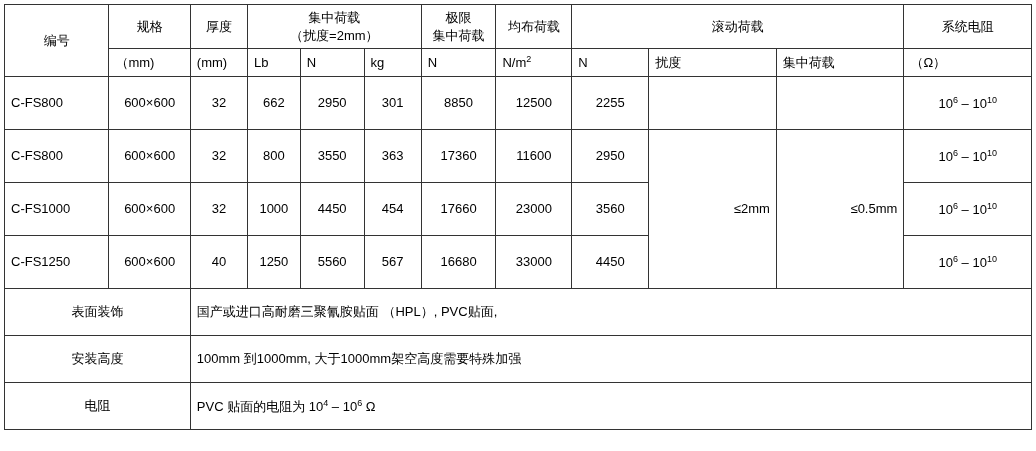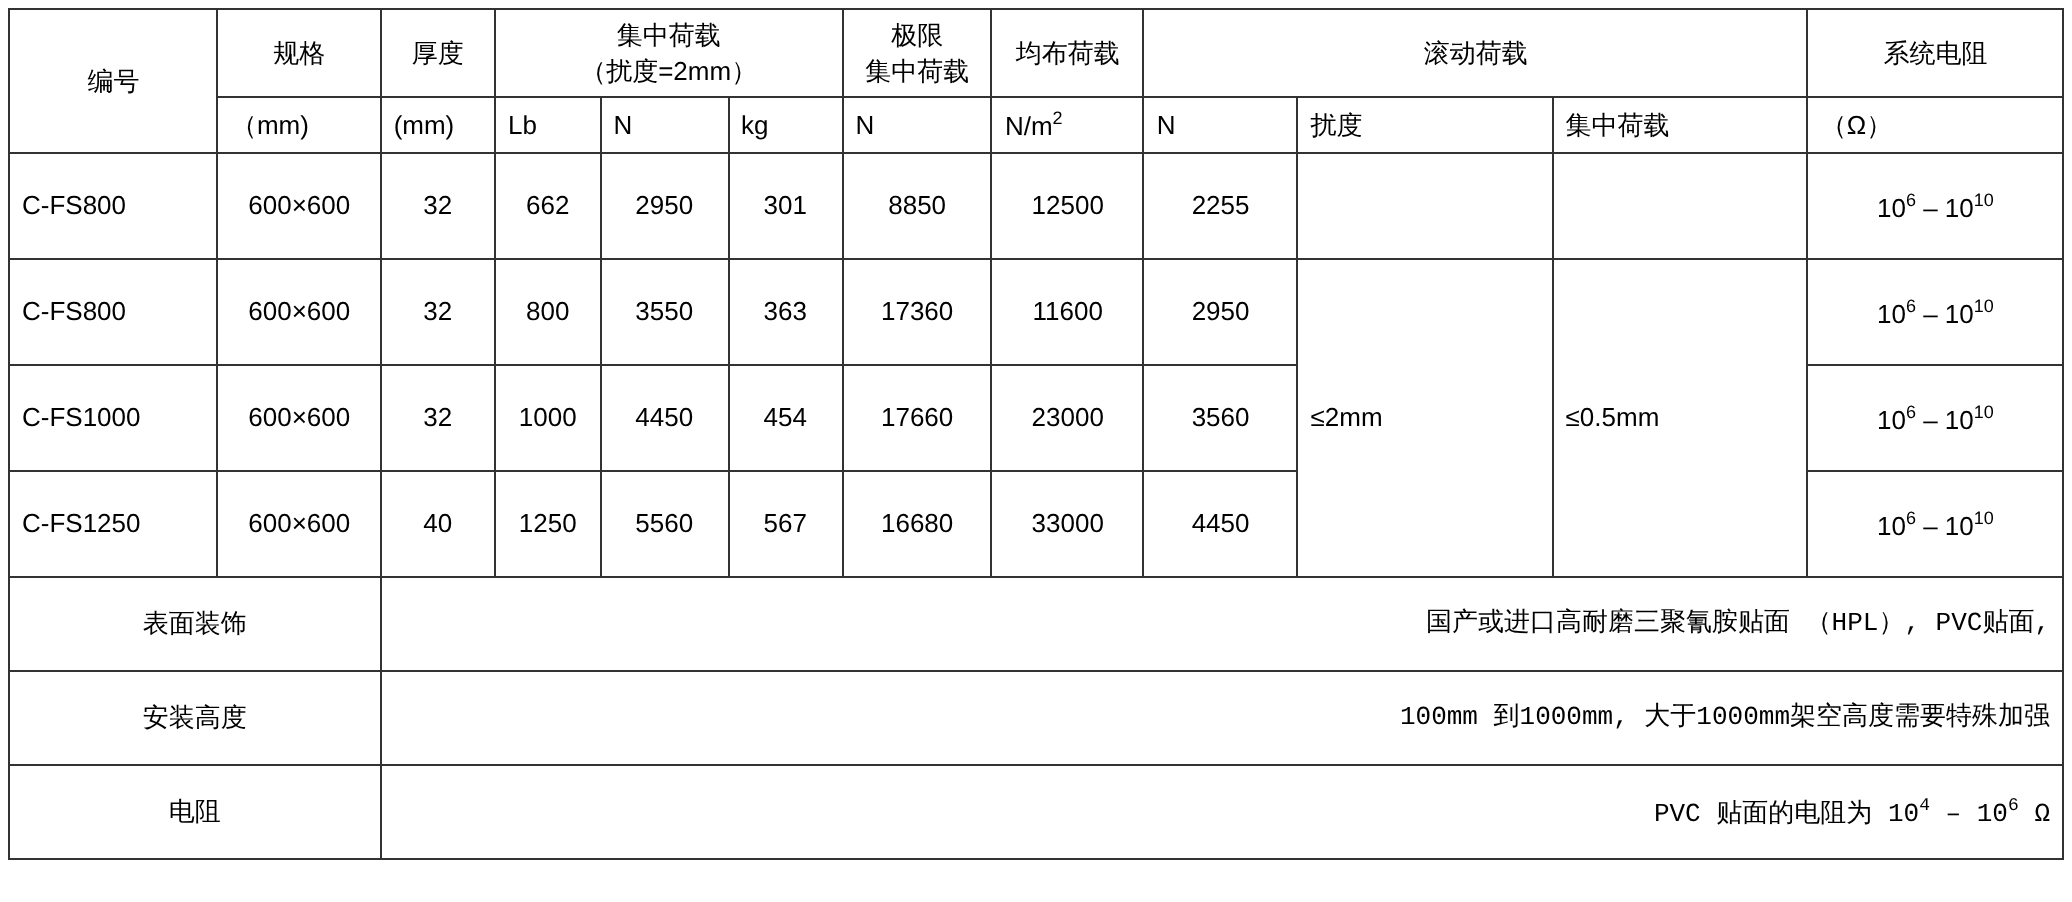--- a/index.html
+++ b/index.html
@@ -51,26 +51,25 @@
     text-align: left;
     font-size: 13px;
     margin-left: 12px;
   }
   td.note-label {
     text-align: center;
     font-size: 13px;
     height: 38px;
   }
   td.note-value {
+    text-align: left;
+    font-size: 13px;
+  }
+  td.center {
     text-align: right;
-    font-size: 13px;
-    font-family: Liberation Mono, monospace;
-  }
-  td.center {
-    text-align: left;
   }
   .sup {
     vertical-align: super;
     font-size: 9px;
   }
   .two-line {
     display: block;
   }
 </style>
 </head>

